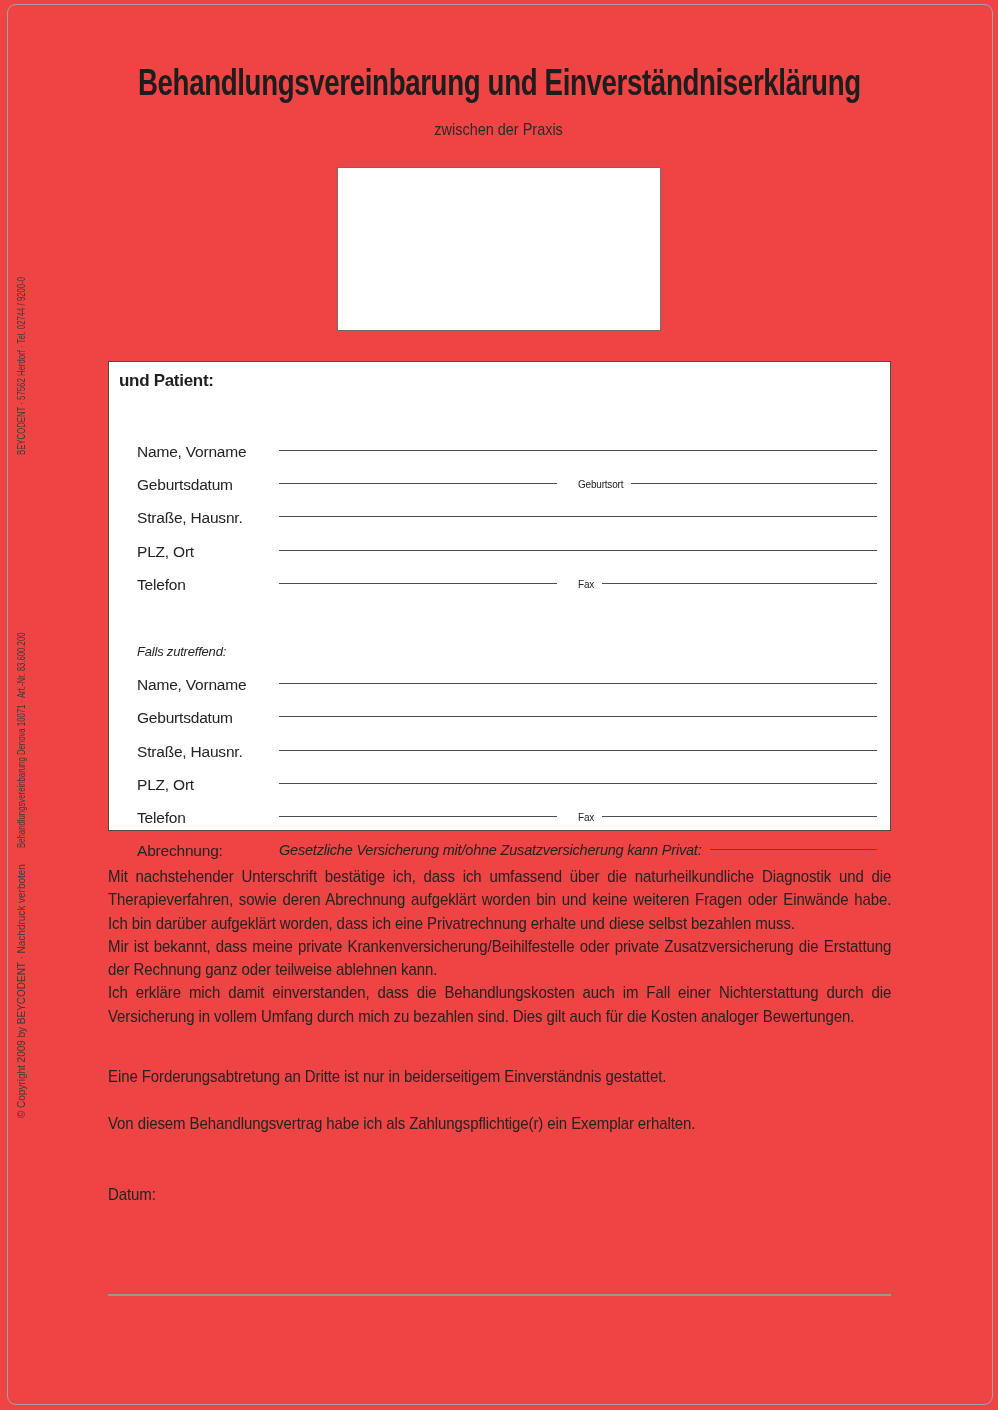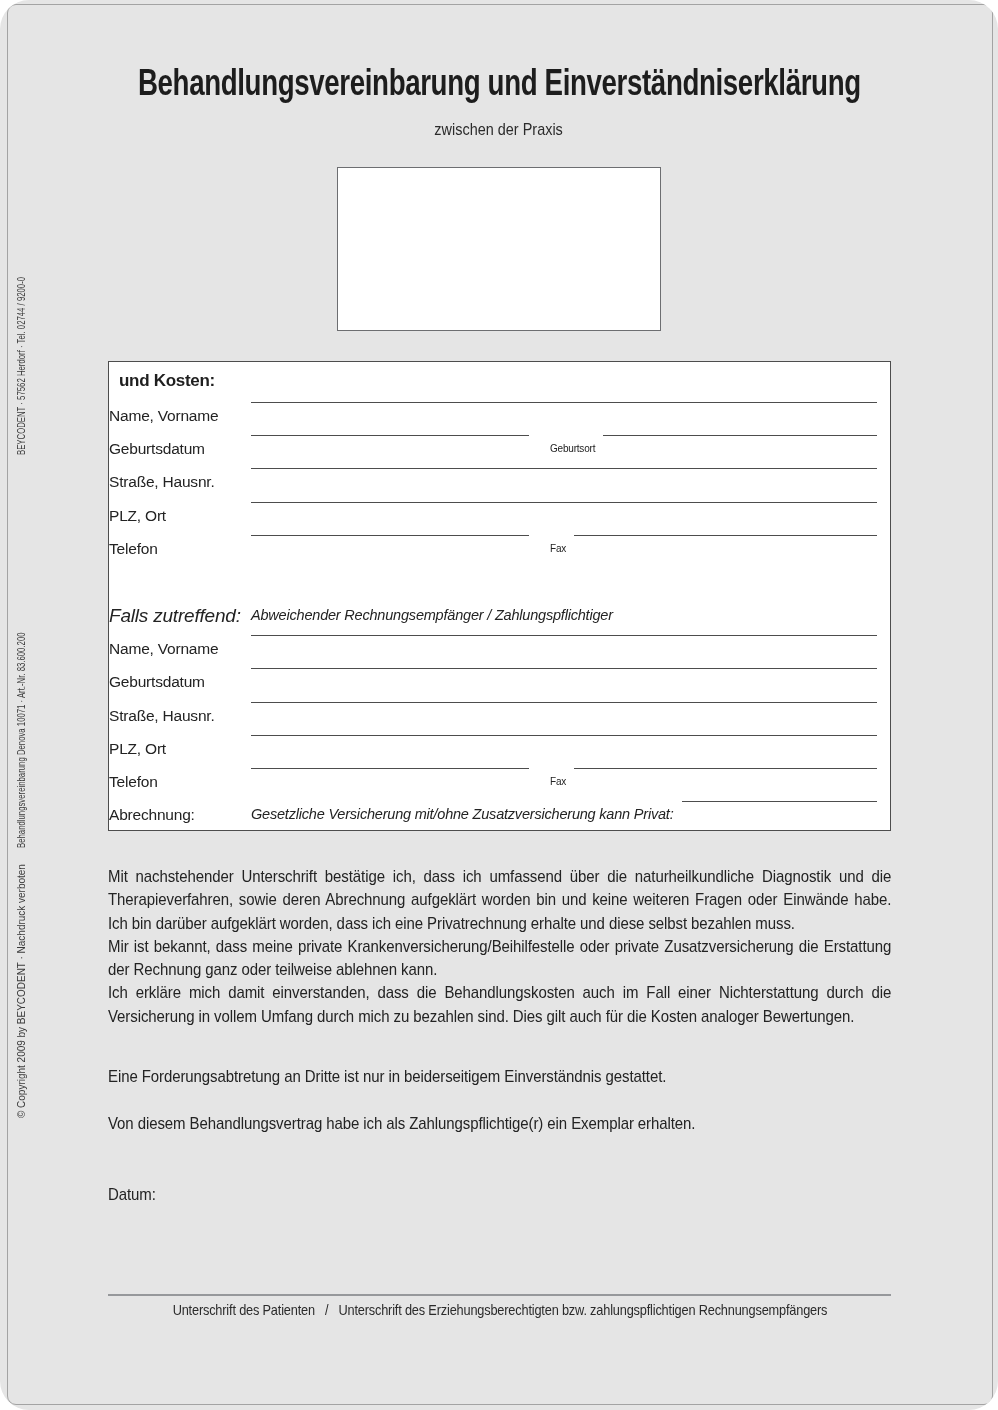--- a/index.html
+++ b/index.html
@@ -6,23 +6,22 @@
     margin: 0;
     padding: 0;
     background: #ffffff;
     font-family: "Liberation Sans", sans-serif;
     color: #262626;
   }
   .page {
     position: relative;
     width: 998px;
     height: 1410px;
-    background: #e5e5e5;
+    background: #ef4444;
     overflow: hidden;
-    border-radius: 29px;
   }
   .page-border {
     position: absolute;
     left: 7px; top: 4px; right: 5px; bottom: 5px;
     border: 1px solid #a3a3a3;
     border-radius: 9px;
     pointer-events: none;
   }
 
   
@@ -78,24 +77,25 @@
   .pb-heading {
     position: absolute;
     left: 10px; top: 9px;
     font-size: 17px;
     font-weight: bold;
     letter-spacing: -0.3px;
     color: #1f1f1f;
   }
   .form-row {
     position: absolute;
-    left: 0; right: 13px;
+    left: 28px; right: 13px;
     height: 27px;
     display: flex;
-    align-items: flex-start;
+    align-items: center;
+    margin-top: 36px;
   }
   .lbl {
     width: 142px;
     flex: 0 0 142px;
     font-size: 15.5px;
     letter-spacing: -0.2px;
     line-height: 27px;
     color: #232323;
     white-space: nowrap;
   }
@@ -122,21 +122,21 @@
     font-size: 14.5px;
     font-style: italic;
     letter-spacing: -0.2px;
     line-height: 27px;
     color: #232323;
     white-space: nowrap;
     padding-right: 9px;
   }
   .lbl-italic {
     font-style: italic;
-    font-size: 19px;
+    font-size: 13px;
   }
 
   
   .body-block {
     position: absolute;
     left: 108px; top: 865px;
     width: 888px;
     transform: scaleX(0.882);
     transform-origin: 0 0;
   }
@@ -215,21 +215,21 @@
   <div class="title-wrap">
     <div class="title">Behandlungsvereinbarung und Einverständniserklärung</div>
   </div>
   <div class="subtitle-wrap">
     <div class="subtitle">zwischen der Praxis</div>
   </div>
 
   <div class="stamp-box"></div>
 
   <div class="patient-box">
-    <div class="pb-heading">und Kosten:</div>
+    <div class="pb-heading">und Patient:</div>
 
     <div class="form-row" style="top: 40px;">
       <span class="lbl">Name, Vorname</span>
       <span class="fill"></span>
     </div>
 
     <div class="form-row" style="top: 73px;">
       <span class="lbl">Geburtsdatum</span>
       <span class="fill-fixed"></span>
       <span class="lbl2">Geburtsort</span>
@@ -249,21 +249,20 @@
     <div class="form-row" style="top: 173px;">
       <span class="lbl">Telefon</span>
       <span class="fill-fixed"></span>
       <span class="lbl2">Fax</span>
       <span class="fill"></span>
     </div>
 
 
     <div class="form-row" style="top: 240px;">
       <span class="lbl lbl-italic">Falls zutreffend:</span>
-      <span class="italic-note">Abweichender Rechnungsempfänger / Zahlungspflichtiger</span>
     </div>
 
     <div class="form-row" style="top: 273px;">
       <span class="lbl">Name, Vorname</span>
       <span class="fill"></span>
     </div>
 
     <div class="form-row" style="top: 306px;">
       <span class="lbl">Geburtsdatum</span>
       <span class="fill"></span>
@@ -299,17 +298,14 @@
     <p>Ich erkläre mich damit einverstanden, dass die Behandlungskosten auch im Fall einer Nichterstattung durch die Versicherung in vollem Umfang durch mich zu bezahlen sind. Dies gilt auch für die Kosten analoger Bewertungen.</p>
   </div>
 
   <div class="single-line" style="top: 1065px;">Eine Forderungsabtretung an Dritte ist nur in beiderseitigem Einverständnis gestattet.</div>
 
   <div class="single-line" style="top: 1112px;">Von diesem Behandlungsvertrag habe ich als Zahlungspflichtige(r) ein Exemplar erhalten.</div>
 
   <div class="single-line" style="top: 1183px;">Datum:</div>
 
   <div class="signature-line"></div>
-  <div class="signature-caption-wrap">
-    <div class="signature-caption">Unterschrift des Patienten   /   Unterschrift des Erziehungsberechtigten bzw. zahlungspflichtigen Rechnungsempfängers</div>
-  </div>
 
 </div>
 
 </body></html>

